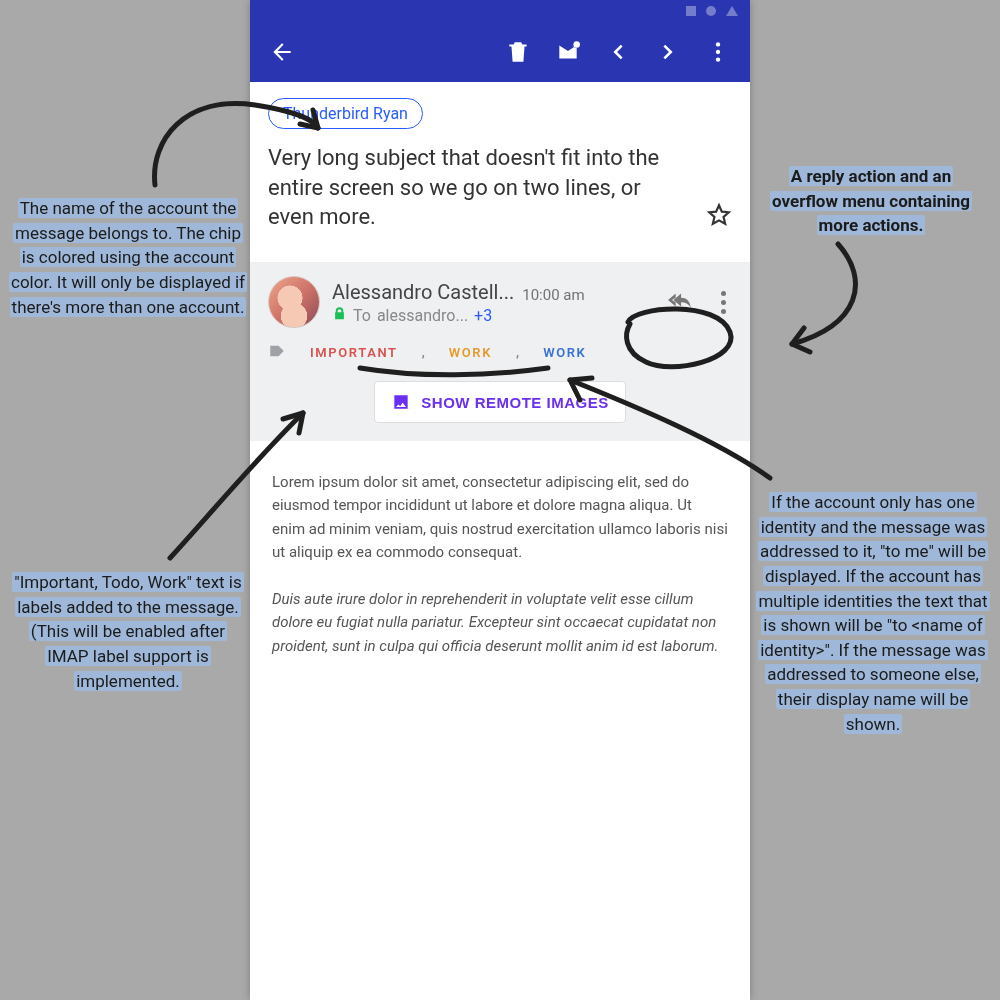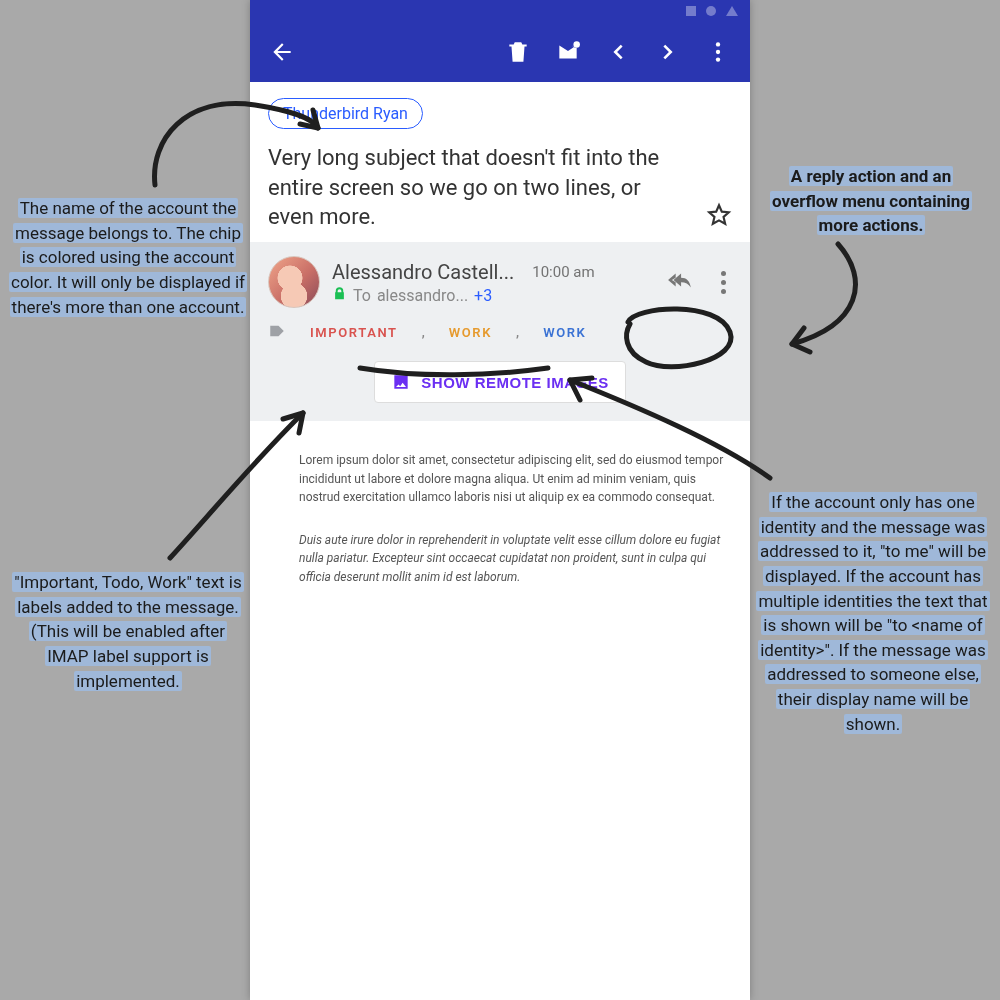--- a/index.html
+++ b/index.html
@@ -44,41 +44,41 @@
   .appbar .chev svg { width:22px; height:22px; }
   
   .chip-row { padding:16px 18px 6px; }
   .chip {
     display:inline-block; border:1.5px solid #2a5cff; color:#2a5cff;
     border-radius:18px; padding:5px 14px; font-size:16px;
     cursor:pointer;
   }
   
   .subject-row {
-    display:flex; align-items:flex-end; gap:24px; padding:8px 18px 10px;
+    display:flex; align-items:flex-end; gap:24px; padding:8px 18px 30px;
   }
   .subject {
     font-size:22px; color:#333; line-height:1.35; flex:1;
   }
   .star svg { width:26px; height:26px; fill:none; stroke:#333; stroke-width:2; }
   
   .msghdr {
     background:#eef0f2; padding:14px 18px 12px;
   }
   .msg-top { display:flex; align-items:center; gap:12px; }
   .avatar {
     width:52px; height:52px; border-radius:50%;
     background:
       radial-gradient(circle at 42% 42%, #f6c9b5 0 30%, transparent 31%),
       radial-gradient(circle at 50% 78%, #f6c9b5 0 28%, transparent 29%),
       linear-gradient(135deg,#f0a58a,#c96f67 55%,#8a4a58);
     border:1px solid #d9c6bd;
   }
   .sender-block { flex:0 0 auto; min-width:0; }
-  .sender-line { display:flex; align-items:center; gap:18px; white-space:nowrap; }
+  .sender-line { display:flex; align-items:flex-end; gap:8px; white-space:nowrap; }
   .sender { font-size:20px; color:#444; }
   .time { font-size:15px; color:#737373; }
   .to-line { display:flex; align-items:center; gap:6px; font-size:16px; color:#888; margin-top:2px; }
   .lock svg { width:15px; height:15px; fill:#1bbf54; }
   .more-count { color:#2a5cff; }
   .actions { margin-left:auto; display:flex; align-items:center; gap:22px; }
   .actions svg { width:26px; height:26px; fill:#777; }
   .dots { display:flex; flex-direction:column; gap:4px; padding:4px 6px; }
   .dots span { width:5px; height:5px; background:#777; border-radius:50%; }
   .labels-row { display:flex; align-items:center; gap:24px; margin-top:14px; font-size:13px; letter-spacing:1.6px; font-weight:600; }
@@ -89,21 +89,21 @@
   .lbl-sep { color:#888; letter-spacing:0; }
   .remote-row { display:flex; justify-content:center; margin-top:18px; margin-bottom:6px; }
   .remote-btn {
     border:1px solid #ddd; background:#fff; border-radius:4px;
     padding:10px 16px; display:flex; align-items:center; gap:10px; cursor:pointer;
     color:#6b2ff2; font-weight:700; font-size:15px; letter-spacing:.5px;
   }
   .remote-btn svg { width:20px; height:20px; fill:#6b2ff2; }
   
   .body {
-    padding:30px 22px; color:#555; font-size:12px; line-height:1.55;margin-left:27px;
+    padding:30px 22px; color:#555; font-size:15px; line-height:1.55;
   }
   .body p + p { margin-top:24px;font-style:italic; }
 
   
   .callout {
     position:absolute; font-size:17px; color:#1b1b1b; text-align:center;
     line-height:1.45;
   }
   .callout span { background:#9fb8d9; padding:0 2px; border-radius:2px; box-decoration-break:clone; -webkit-box-decoration-break:clone; }
   .c1 { left:8px;  top:196px; width:240px; }

